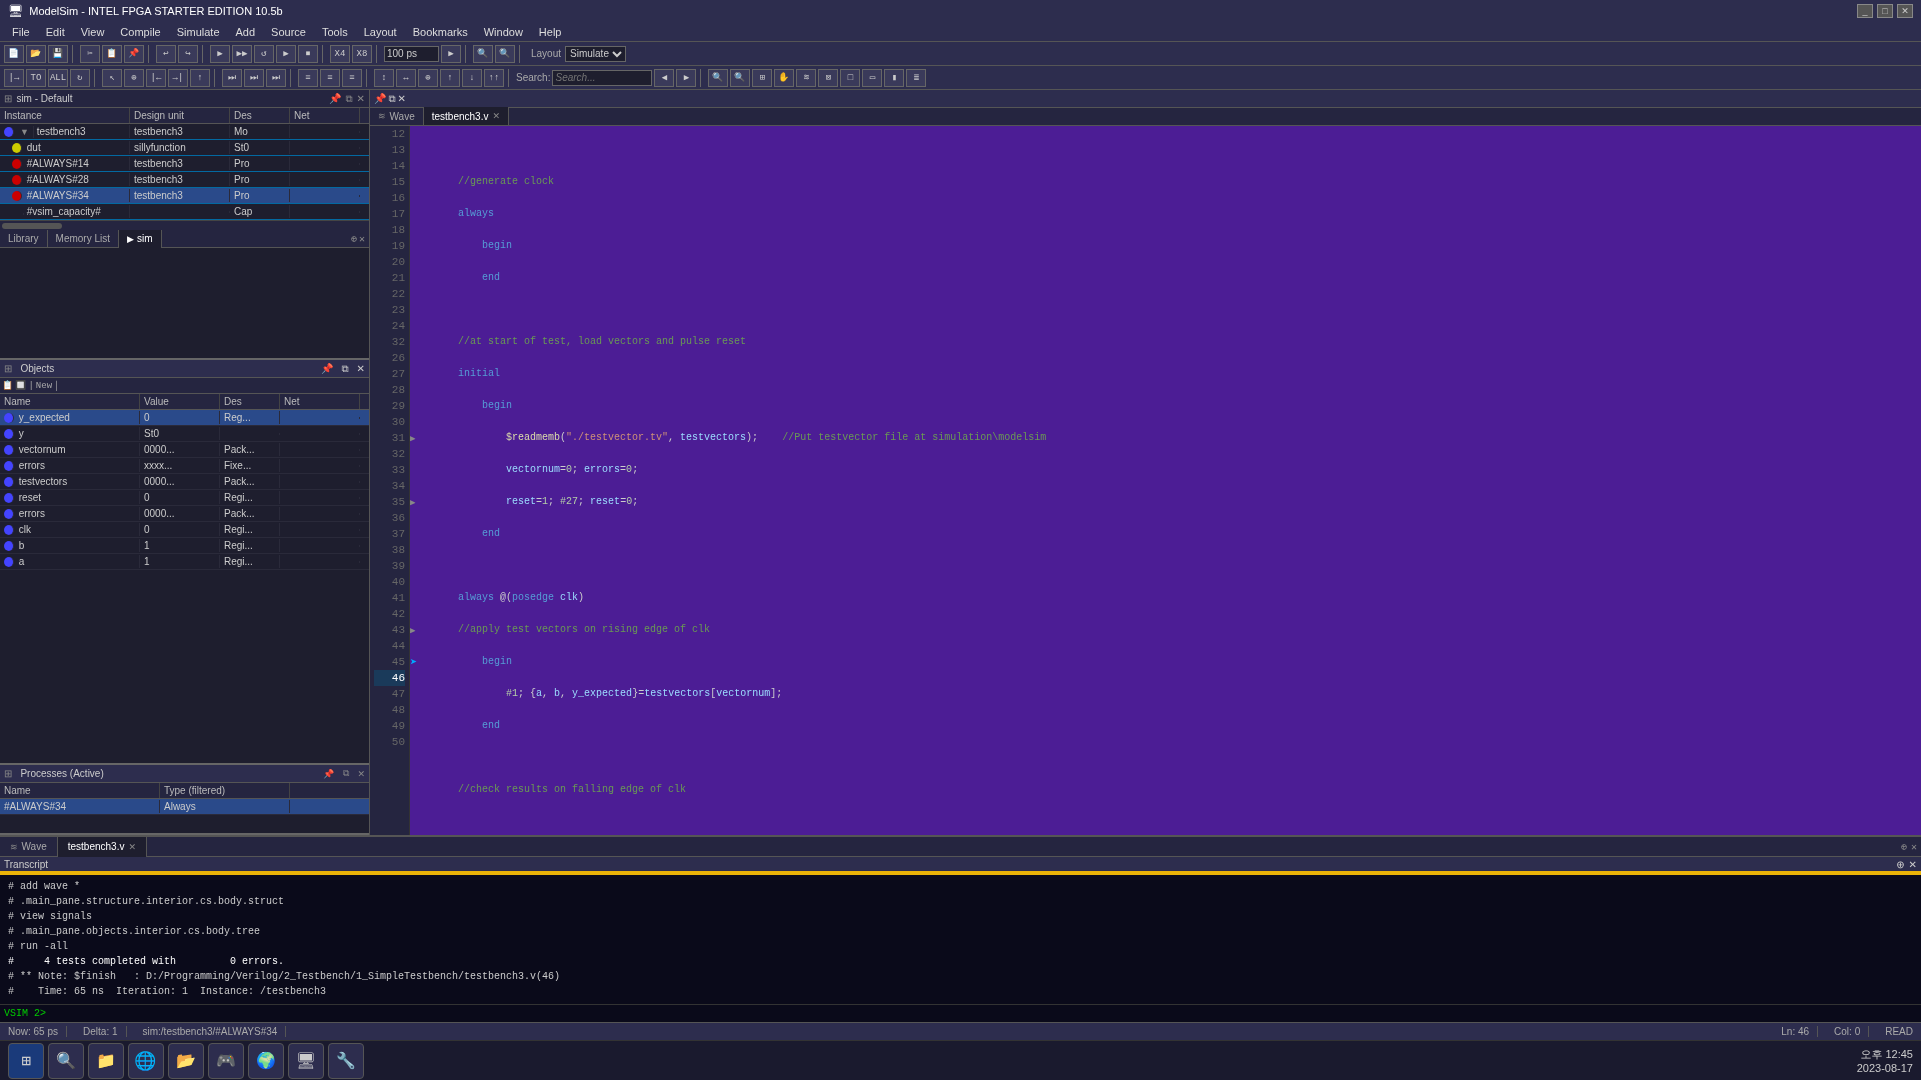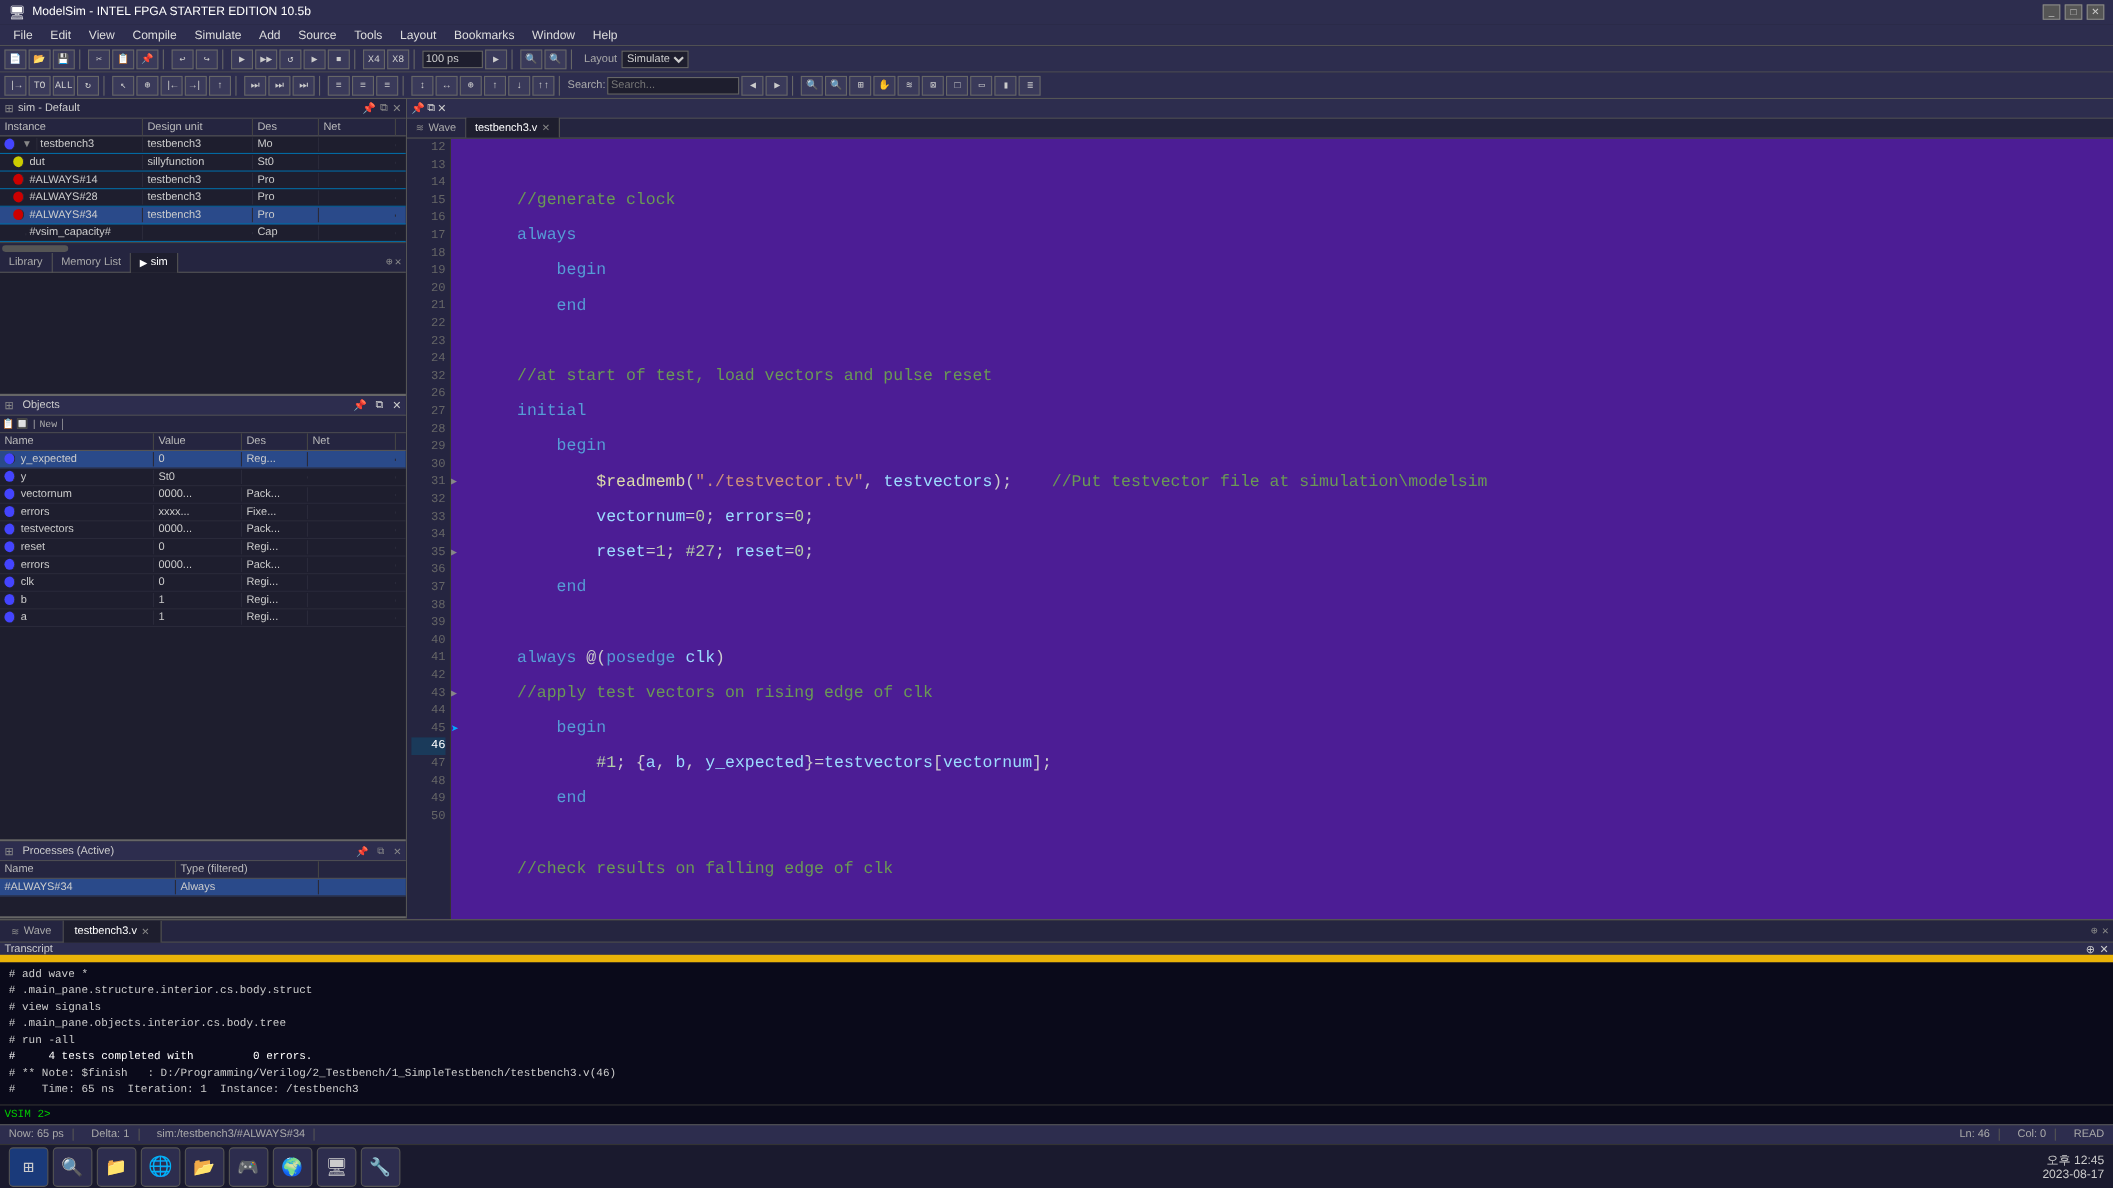--- a/index.html
+++ b/index.html
@@ -249,21 +249,21 @@
       line-height: 16px;
       padding: 0 4px;
       text-align: right;
       flex-shrink: 0;
       border-right: 1px solid #333;
     }
     .line-numbers div { height: 16px; }
     .code-content {
       flex: 1;
       font-family: 'Courier New', monospace;
-      font-size: 15px;
+      font-size: 10px;
       line-height: 16px;
       padding: 0 8px;
       white-space: pre;
       color: #ccc;
     }
     .code-line { height: 16px; display: flex; align-items: center; position: relative; }
 
     
     .kw { color: #569cd6; } 
     .str { color: #ce9178; } 
@@ -302,21 +302,21 @@
     }
     #transcript-header {
       background: #2d2d4e;
       height: 18px;
       display: flex;
       align-items: center;
       padding: 0 4px;
       font-family: Arial, sans-serif;
       font-size: 10px;
       color: #ccc;
-      border-bottom: 7px solid #eab308;
+      border-bottom: 4px solid #eab308;
     }
     #transcript-content {
       flex: 1;
       background: #0a0a1a;
       color: #ccc;
       font-family: 'Courier New', monospace;
       font-size: 10px;
       line-height: 15px;
       padding: 4px 8px;
       overflow-y: auto;
@@ -495,21 +495,21 @@
     <div class="tb-btn">≡</div>
     <div class="tb-sep"></div>
     <div class="tb-btn">↕</div>
     <div class="tb-btn">↔</div>
     <div class="tb-btn">⊕</div>
     <div class="tb-btn">↑</div>
     <div class="tb-btn">↓</div>
     <div class="tb-btn">↑↑</div>
     <div class="tb-sep"></div>
     <span style="font-family:Arial;font-size:10px;color:#aaa;">Search:</span>
-    <input class="tb-input" style="width: 120px;" placeholder="Search...">
+    <input class="tb-input" style="width: 100px; font-style: italic;" placeholder="Search...">
     <div class="tb-btn">◀</div>
     <div class="tb-btn">▶</div>
     <div class="tb-sep"></div>
     <div class="tb-btn">🔍</div>
     <div class="tb-btn">🔍</div>
     <div class="tb-btn">⊞</div>
     <div class="tb-btn">✋</div>
     <div class="tb-btn">≋</div>
     <div class="tb-btn">⊠</div>
     <div class="tb-btn">□</div>

